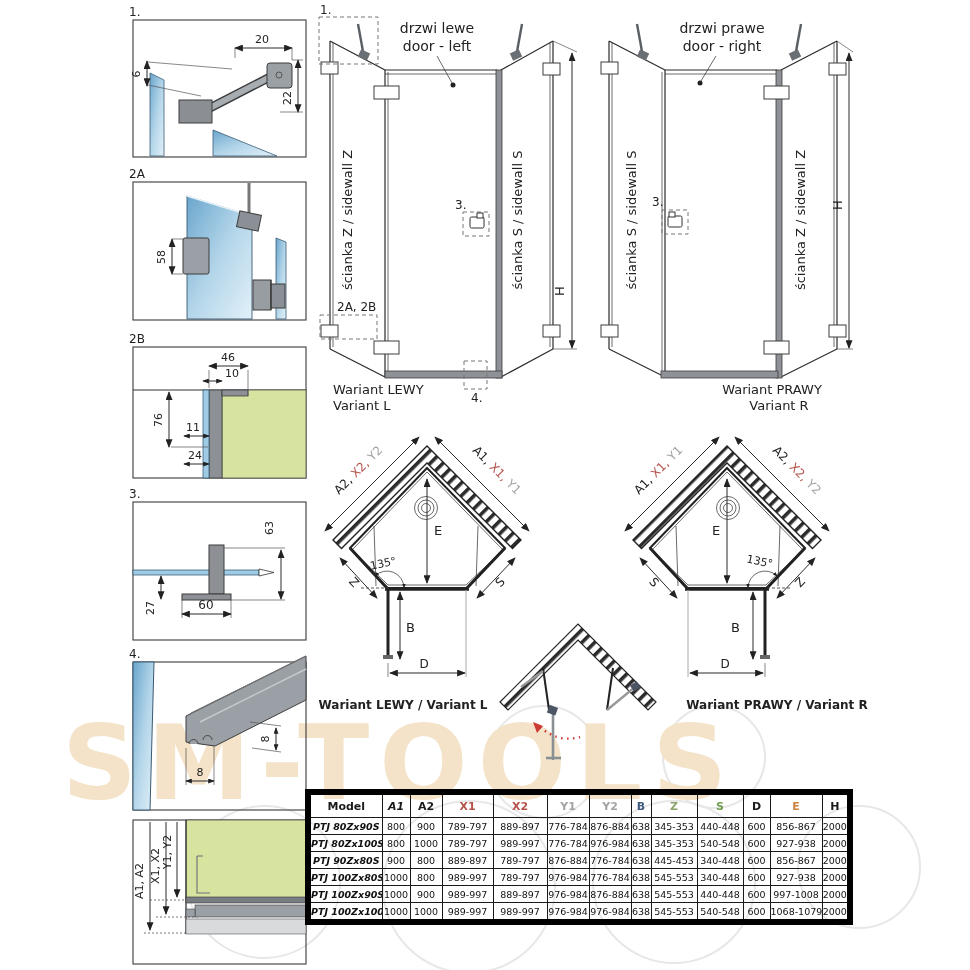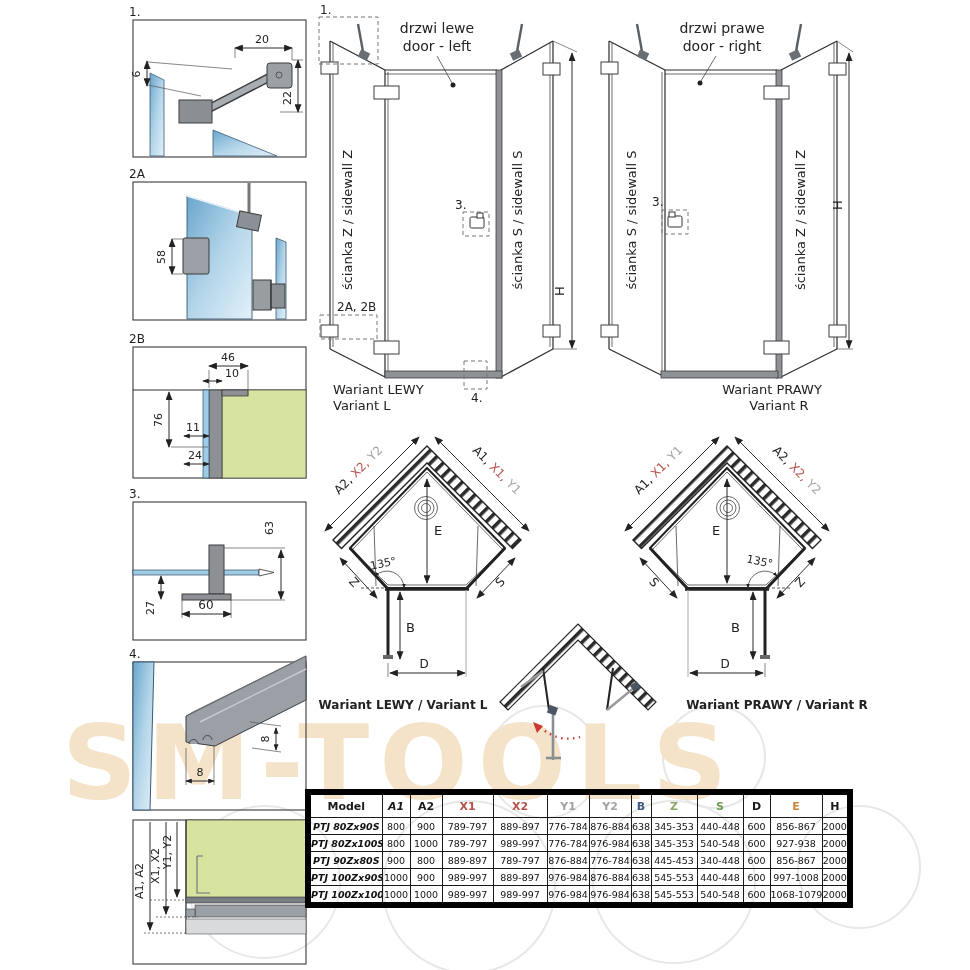--- a/index.html
+++ b/index.html
@@ -458,20 +458,35 @@
             <td>876-884</td>
             <td>776-784</td>
             <td>638</td>
             <td>445-453</td>
             <td>340-448</td>
             <td>600</td>
             <td>856-867</td>
             <td>2000</td>
           </tr>
           <tr>
+            <td class="model">PTJ 100Zx80S</td>
+            <td>1000</td>
+            <td>800</td>
+            <td>989-997</td>
+            <td>789-797</td>
+            <td>976-984</td>
+            <td>776-784</td>
+            <td>638</td>
+            <td>545-553</td>
+            <td>340-448</td>
+            <td>600</td>
+            <td>927-938</td>
+            <td>2000</td>
+          </tr>
+          <tr>
             <td class="model">PTJ 100Zx90S</td>
             <td>1000</td>
             <td>900</td>
             <td>989-997</td>
             <td>889-897</td>
             <td>976-984</td>
             <td>876-884</td>
             <td>638</td>
             <td>545-553</td>
             <td>440-448</td>

